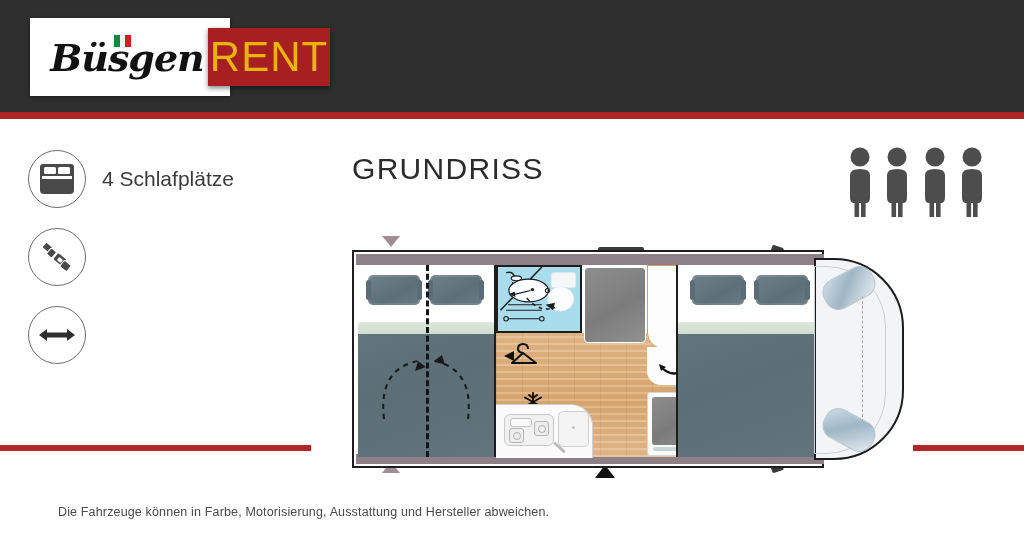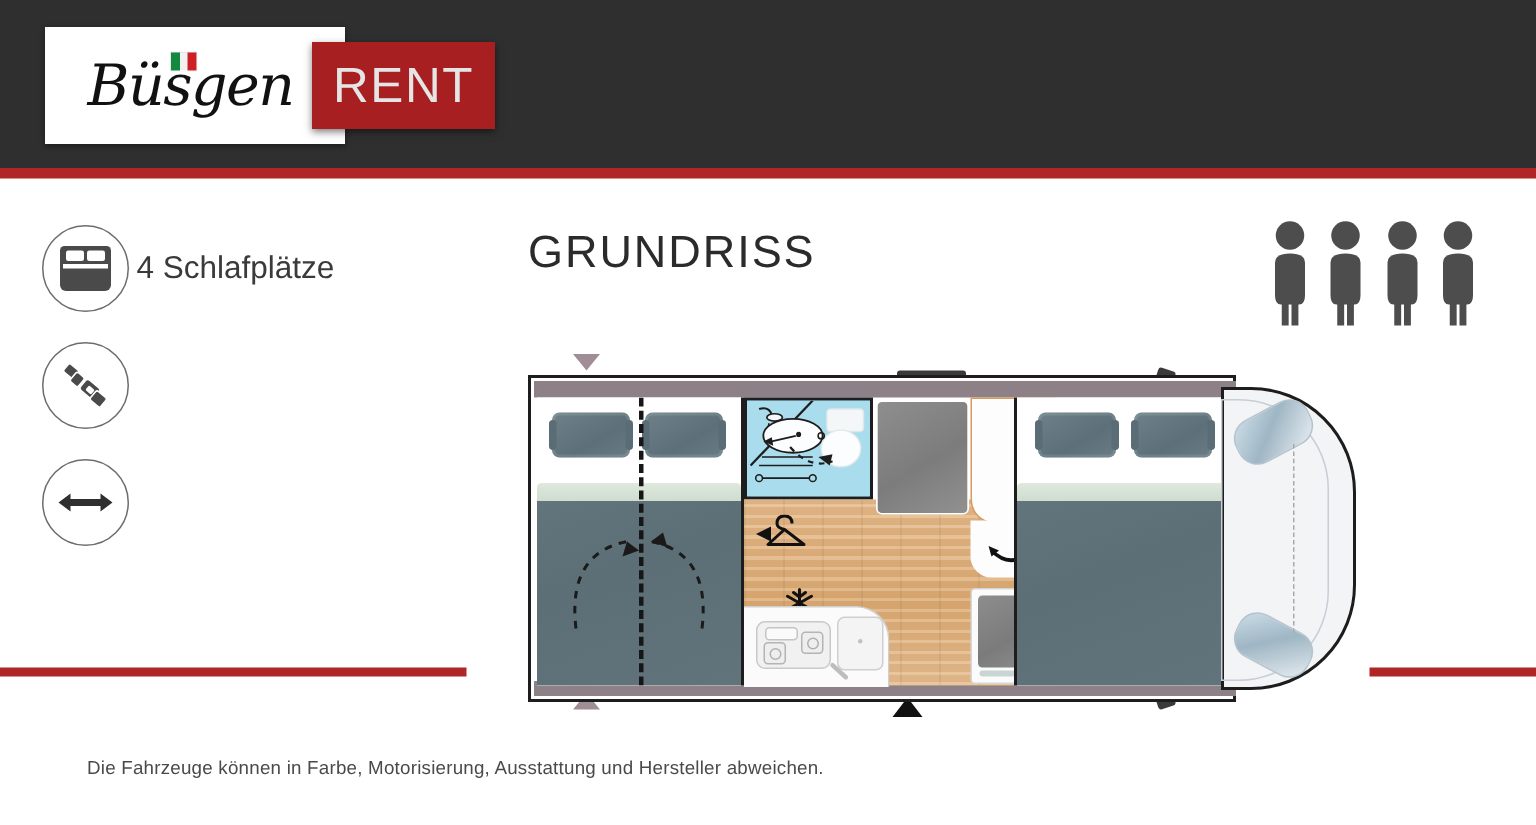--- a/index.html
+++ b/index.html
@@ -14,44 +14,44 @@
   
   .header{position:absolute;left:0;top:0;width:1024px;height:112px;background:#2f2f2f;}
   .header-rule{position:absolute;left:0;top:112px;width:1024px;height:7px;background:#b02525;}
 
   .logo-wrap{position:absolute;left:30px;top:18px;width:300px;height:78px;}
   .logo-white{position:absolute;left:0;top:0;width:200px;height:78px;background:#fff;
     box-shadow:0 1px 4px rgba(0,0,0,.45);}
   .logo-script{position:absolute;left:0;top:0;width:200px;height:78px;
     display:flex;align-items:center;justify-content:center;
     font-family:"DejaVu Serif","Liberation Serif",serif;
-    font-style:italic;font-weight:400;font-size:38px;color:#111;letter-spacing:-1px;
+    font-style:italic;font-weight:700;font-size:38px;color:#111;letter-spacing:-1px;
     padding-right:6px;box-sizing:border-box;}
   .flag{position:absolute;left:84px;top:17px;width:17px;height:12px;display:flex;
     box-shadow:0 0 0 .5px rgba(0,0,0,.12);}
   .flag i{display:block;height:100%;width:33.34%;}
   .flag .g{background:#13883f;}
   .flag .w{background:#f2f2f2;}
   .flag .r{background:#cc2026;}
   .logo-rent{position:absolute;left:178px;top:10px;width:122px;height:58px;background:#a81f22;
     display:flex;align-items:center;justify-content:center;
     box-shadow:0 2px 5px rgba(0,0,0,.5);}
-  .logo-rent span{color:#e5e5e5;font-size:33px;font-weight:400;letter-spacing:1px;}
+  .logo-rent span{color:#eab308;font-size:42px;font-weight:400;letter-spacing:1px;}
 
   .header-title{position:absolute;left:380px;top:0;width:644px;height:112px;
     display:flex;align-items:center;justify-content:center;
     color:#f2f2f2;font-size:35px;font-weight:300;letter-spacing:2.2px;white-space:nowrap;}
 
   
   .features{position:absolute;left:28px;top:140px;width:300px;}
   .feature{position:relative;height:78px;display:flex;align-items:center;}
   .fcircle{position:relative;width:58px;height:58px;border-radius:50%;
     border:1.6px solid #6d6d6d;box-sizing:border-box;flex:0 0 58px;
     display:flex;align-items:center;justify-content:center;background:#fff;}
-  .flabel{margin-left:5px;font-size:21px;color:#3a3a3a;font-weight:400;white-space:nowrap;}
+  .flabel{margin-left:16px;font-size:21px;color:#3a3a3a;font-weight:400;white-space:nowrap;}
 
   
   .ic-bed{position:relative;width:34px;height:30px;}
   .ic-bed .frame{position:absolute;left:0;top:0;width:34px;height:30px;background:#4a4a4a;
     border-radius:3px 3px 4px 4px;}
   .ic-bed .p1,.ic-bed .p2{position:absolute;top:3px;height:7px;width:12px;background:#fff;border-radius:1.5px;}
   .ic-bed .p1{left:4px;} .ic-bed .p2{left:18px;}
   .ic-bed .sheet{position:absolute;left:2px;top:12px;width:30px;height:3px;background:#fff;}
   
   .ic-belt{width:36px;height:36px;}

